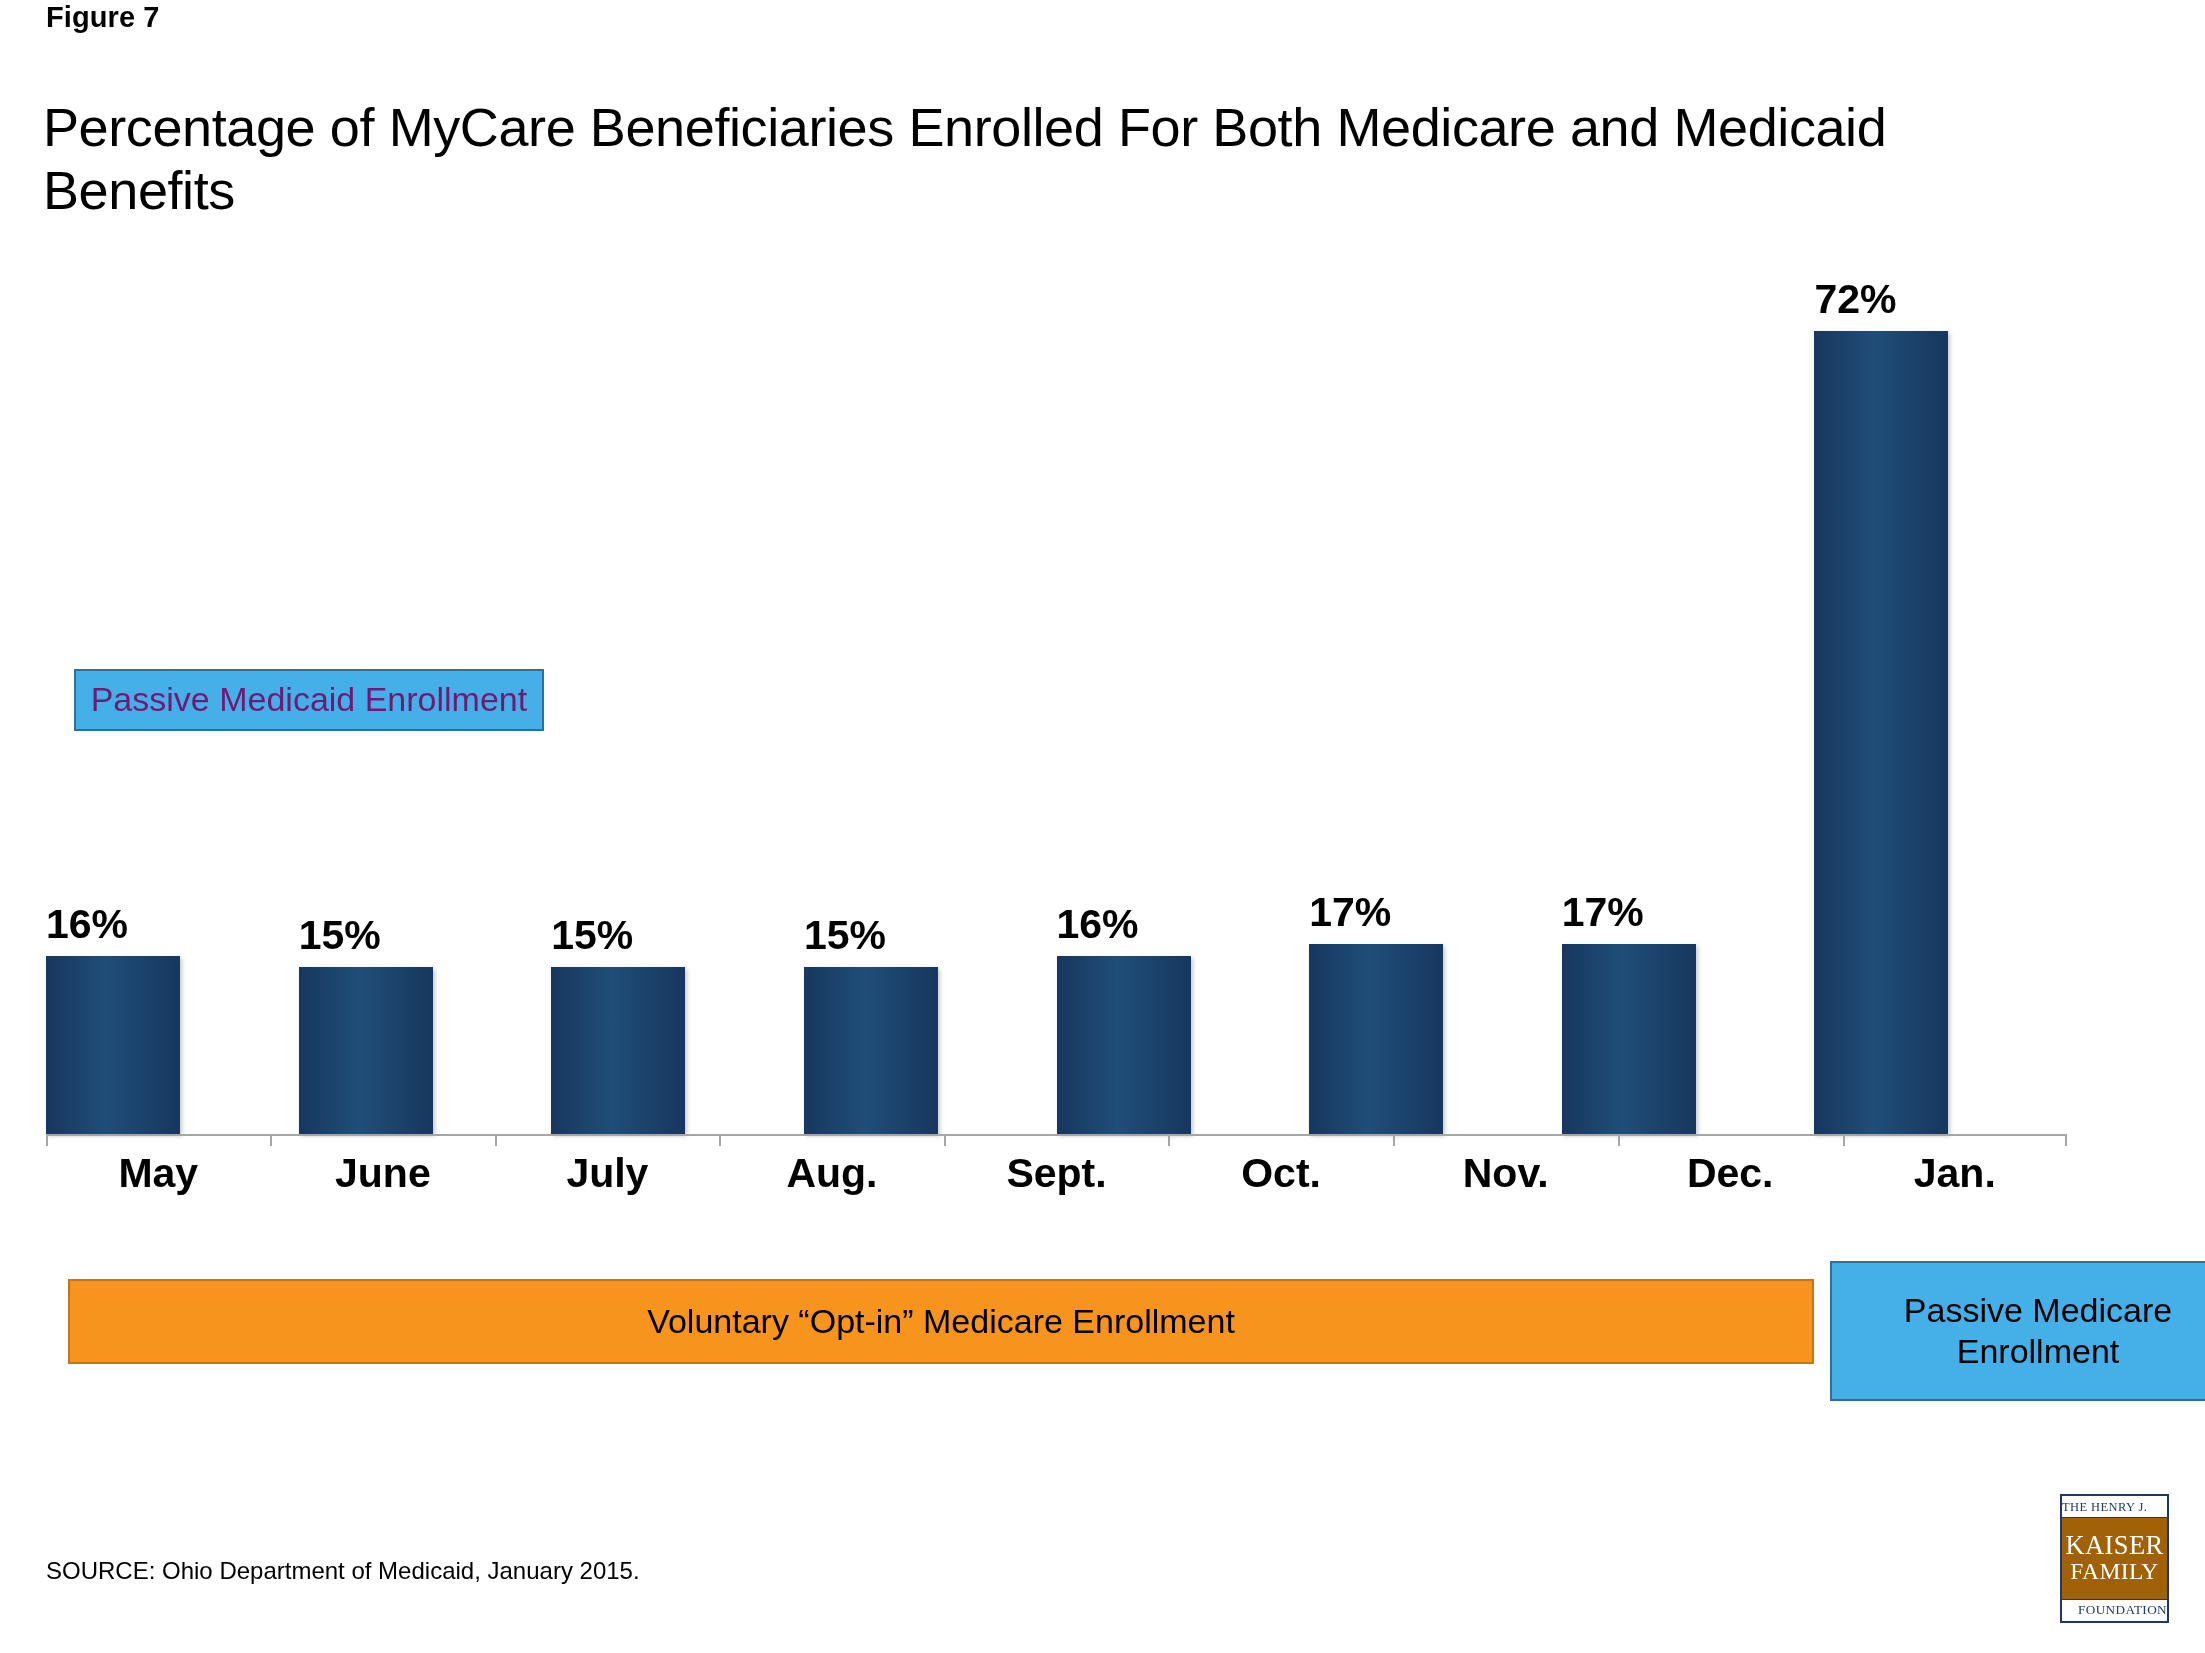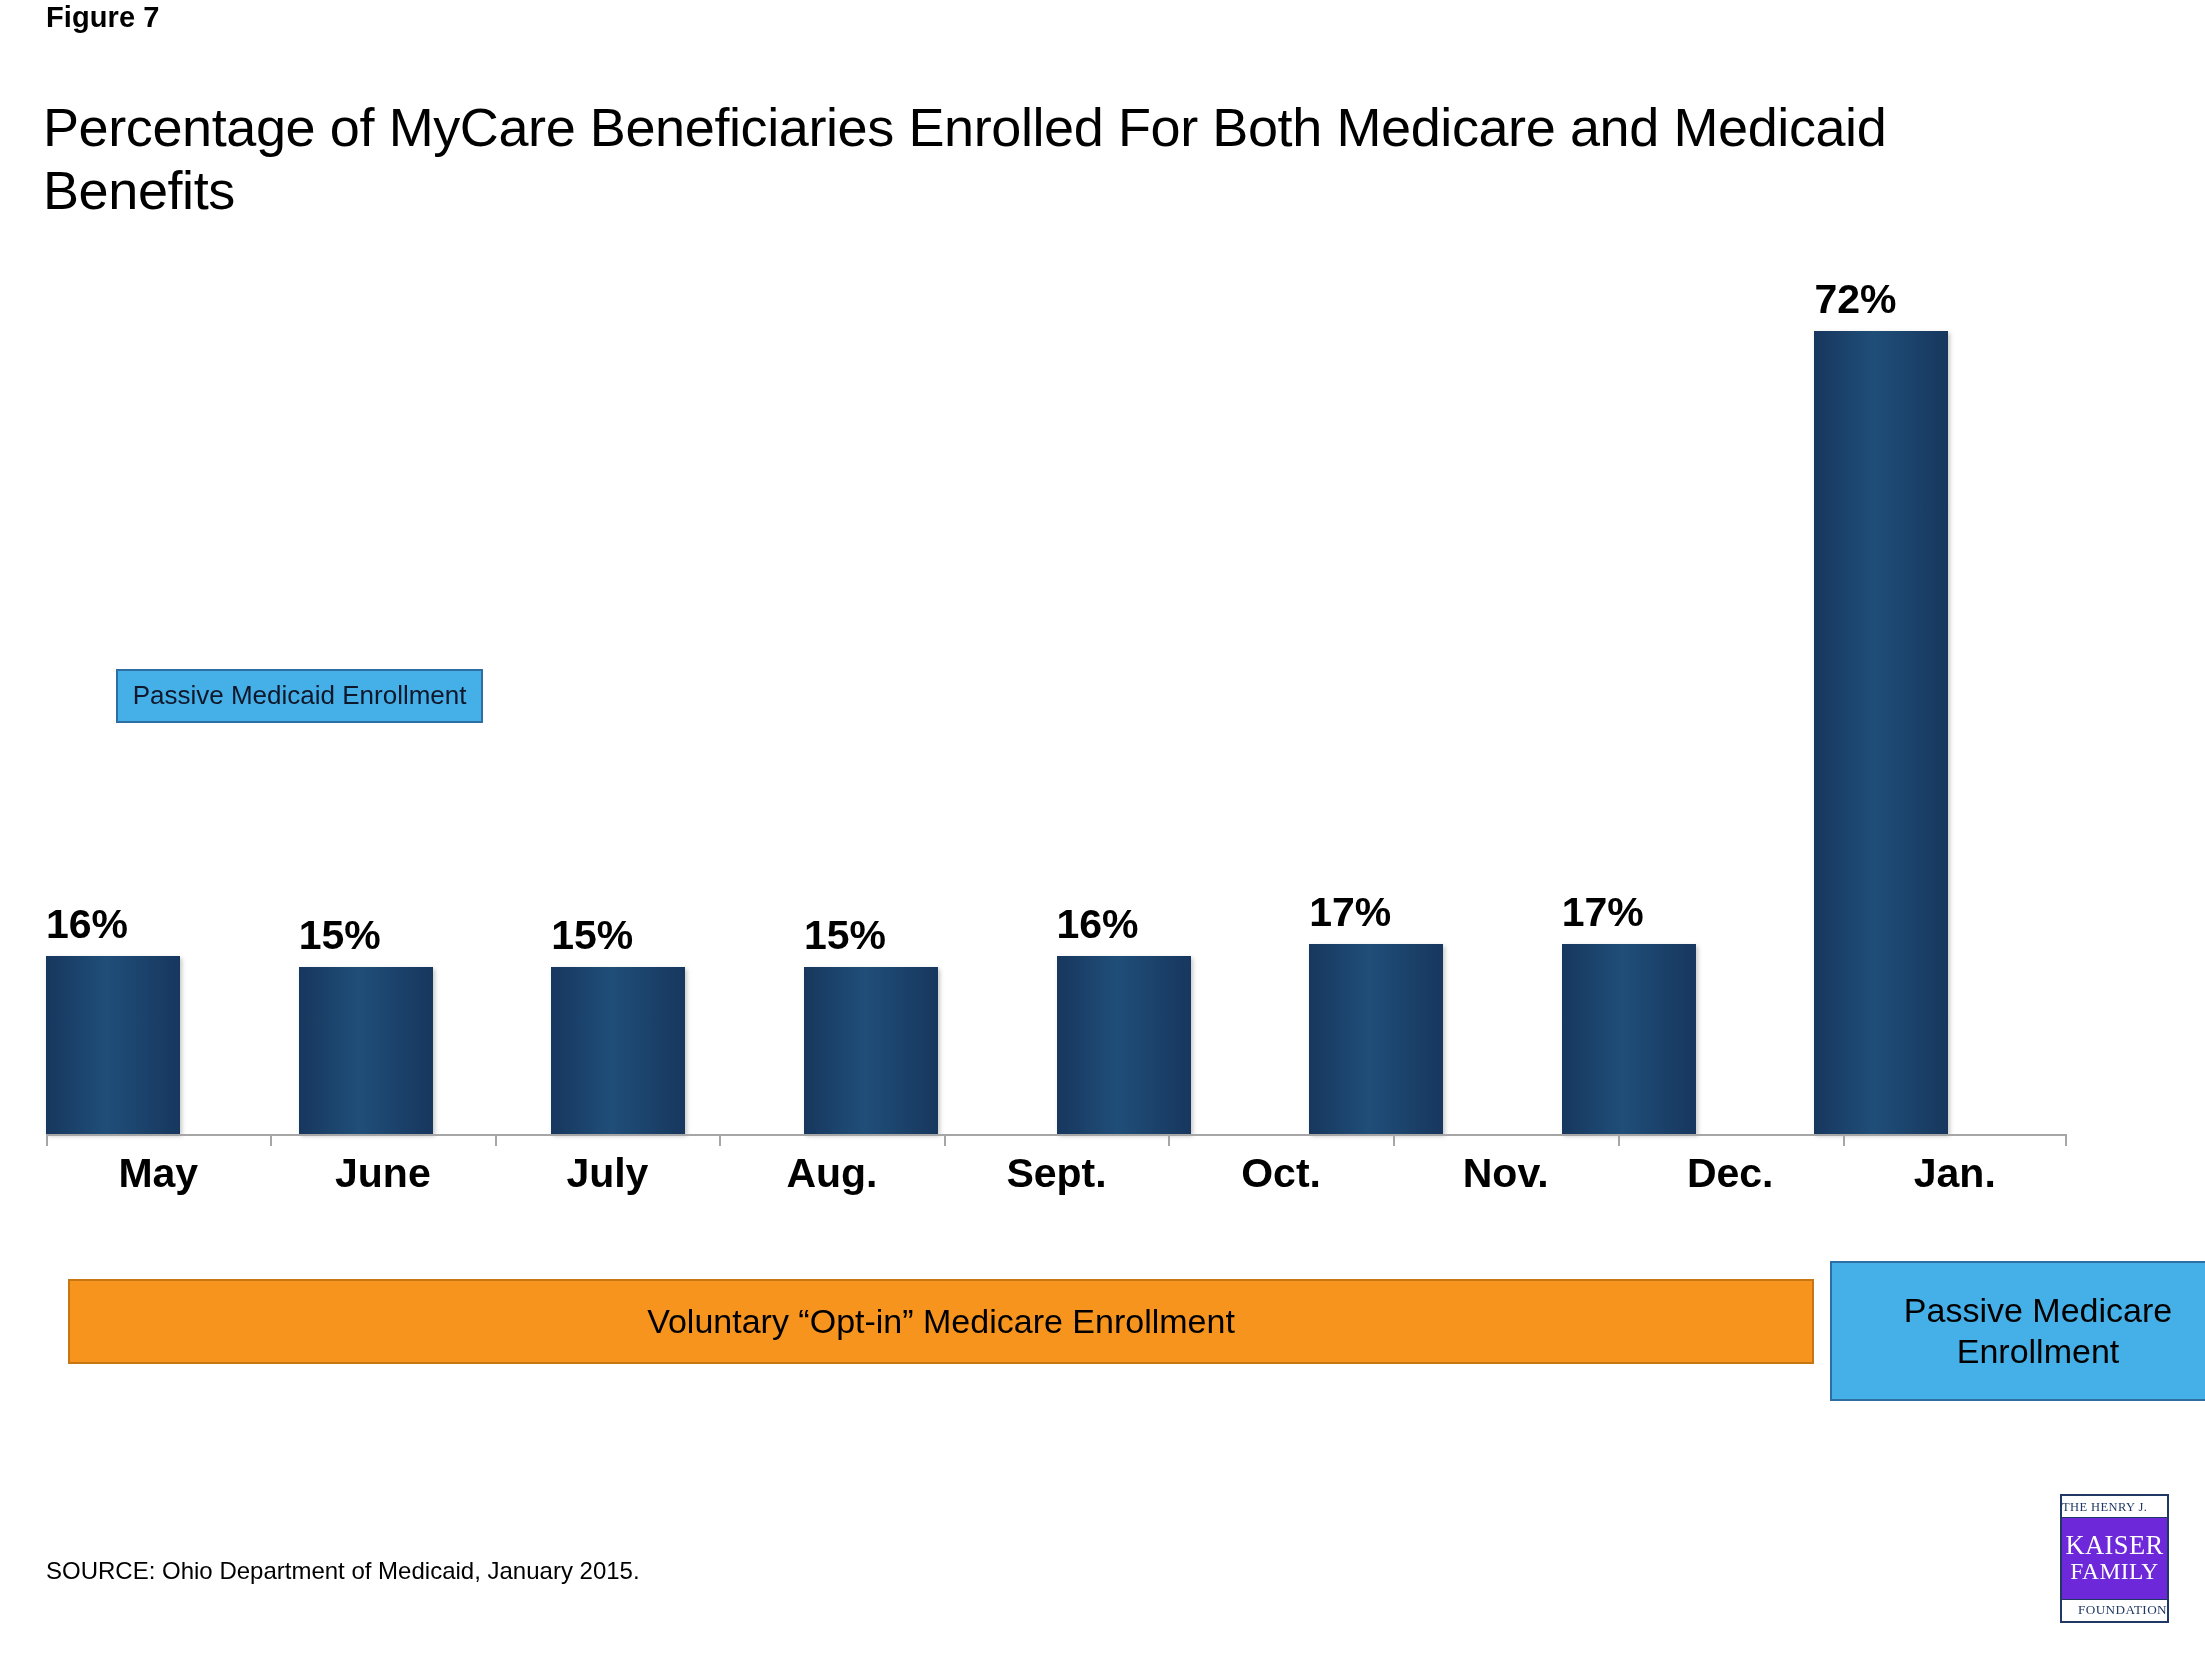--- a/index.html
+++ b/index.html
@@ -111,24 +111,23 @@
   }
 
   
   .legend-medicaid {
     position: absolute;
     left: 74px;
     top: 669px;
     background: #45b0e8;
     border: 2.2px solid #2e6fa3;
     padding: 8.8px 14.7px 10.3px 14.7px;
-    font-size: 26px;
-    color: #0f172a;
+    font-size: 34px;
+    color: #701a75;
     white-space: nowrap;
-    margin-left: 42px;
   }
 
   
   .band-optin {
     position: absolute;
     left: 68px;
     top: 1279px;
     width: 1742px;
     height: 81px;
     background: #f7941e;
@@ -186,21 +185,21 @@
   .logo-top {
     font-family: "Liberation Serif", serif;
     font-size: 12.5px;
     text-align: left;
     color: #1f3864;
     letter-spacing: 0.4px;
     padding: 3.7px 0 2.2px 0;
     border-bottom: 1.5px solid #1f3864;
   }
   .logo-mid {
-    background: #6d28d9;
+    background: #a16207;
     color: #ffffff;
     font-family: "Liberation Serif", serif;
     text-align: center;
     padding: 2.9px 0 4.4px 0;
     flex: 1 1 auto;
     display: flex;
     flex-direction: column;
     justify-content: center;
   }
   .logo-mid .l1 { font-size: 26.5px; line-height: 1.0; letter-spacing: 0.4px; }

